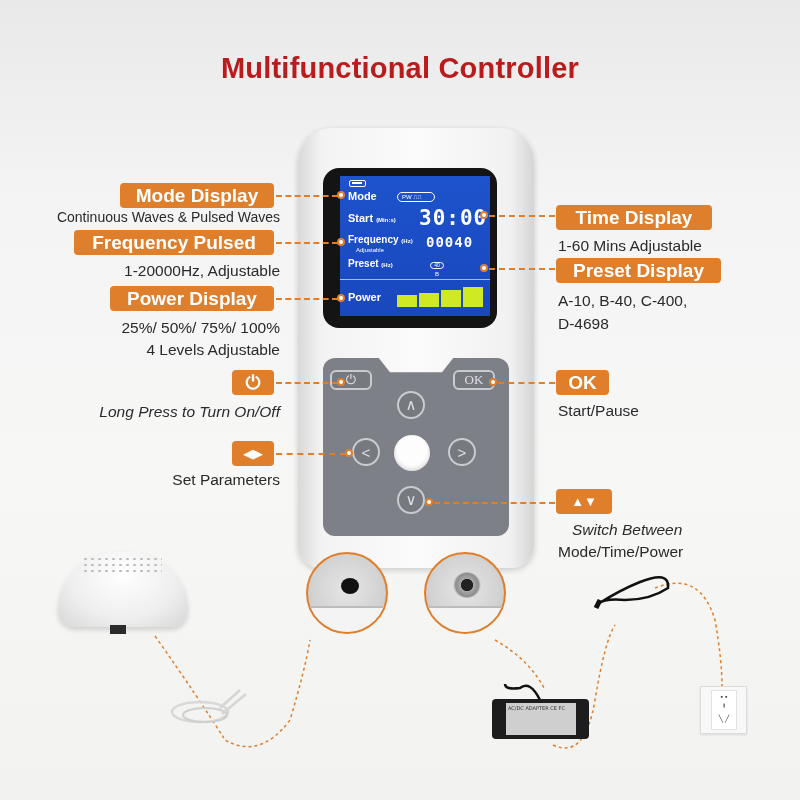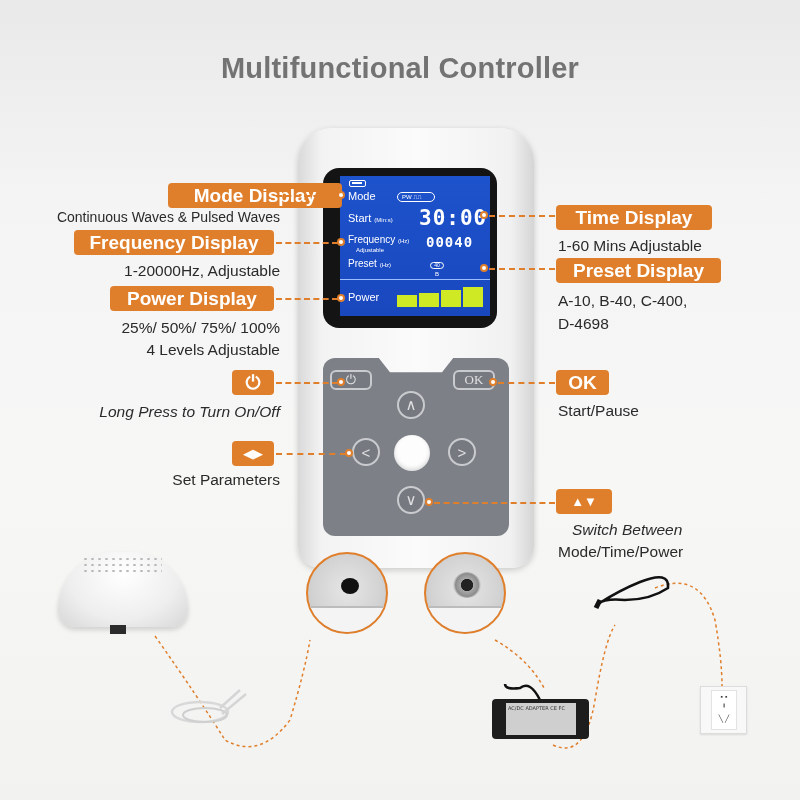--- a/index.html
+++ b/index.html
@@ -6,21 +6,21 @@
   html, body { width: 800px; height: 800px; overflow: hidden; }
   body {
     font-family: "Liberation Sans", "DejaVu Sans", sans-serif;
     background: linear-gradient(180deg, #e9e9e9 0%, #f4f4f4 25%, #f7f7f6 60%, #f2f2f1 100%);
     position: relative;
     color: #2a2a2a;
   }
   .abs { position: absolute; }
   .title {
     position: absolute; left: 0; top: 52px; width: 800px; text-align: center;
-    font-size: 29px; font-weight: bold; color: #737373; letter-spacing: 0.2px;
+    font-size: 29px; font-weight: bold; color: #b91c1c; letter-spacing: 0.2px;
   }
   .tag {
     position: absolute; background: #e07f2b; color: #fff; font-weight: bold;
     font-size: 19px; border-radius: 4px; height: 25px; line-height: 25px;
     text-align: center; white-space: nowrap;
   }
   .desc { position: absolute; font-size: 15.5px; color: #2a2a2a; white-space: nowrap; line-height: 22px; }
   .desc.r { text-align: right; }
   .dash { position: absolute; height: 0; border-top: 2px dashed #e07f2b; }
   .dot { position: absolute; width: 8px; height: 8px; border-radius: 50%; background: #fff; border: 2px solid #e07f2b; }
@@ -36,21 +36,21 @@
     position: absolute; left: 323px; top: 168px; width: 174px; height: 160px;
     background: #141414; border-radius: 16px;
   }
   .lcd {
     position: absolute; left: 340px; top: 176px; width: 150px; height: 140px;
     background: #1a4fc4; color: #fff; overflow: hidden;
     background: linear-gradient(180deg, #1d53cc 0%, #1947be 100%);
   }
   .lcd .battery { position: absolute; left: 9px; top: 4px; width: 17px; height: 7px; border: 1.5px solid #fff; border-radius: 2px; }
   .lcd .battery::after { content: ""; position: absolute; left: 2px; top: 1px; width: 10px; height: 2px; background: #fff; }
-  .lcd .lbl { position: absolute; font-size: 11px; color: #fff; }
+  .lcd .lbl { position: absolute; font-size: 11px; color: #fff; font-weight: bold; }
   .lcd .sub { position: absolute; font-size: 6px; color: #fff; }
   .lcd .big { position: absolute; font-family: "DejaVu Sans Mono", monospace; font-weight: bold; color: #fff; letter-spacing: 1px; }
   .pw-pill { position: absolute; left: 57px; top: 16px; width: 38px; height: 10px; border: 1.2px solid #fff; border-radius: 6px; font-size: 6px; line-height: 8px; padding-left: 4px; }
   .preset-pill { position: absolute; left: 90px; top: 86px; width: 14px; height: 7px; border: 1px solid #fff; border-radius: 4px; font-size: 5px; line-height: 5px; text-align: center; }
   .lcd .sep { position: absolute; left: 0; top: 103px; width: 150px; height: 1px; background: #9bbcff; }
   .bar { position: absolute; background: #cfe925; bottom: 9px; }
 
   
   .keypad {
     position: absolute; left: 323px; top: 358px; width: 186px; height: 178px;
@@ -134,26 +134,26 @@
     <span>&lt;</span>
   </div>
 <div class="center-btn"></div>
 <div class="kbtn round" style="left:448px;top:438px;">
     <span>&gt;</span>
   </div>
 <div class="kbtn round" style="left:397px;top:486px;">
     <span>∨</span>
   </div>
 
-<div class="tag" style="left:120px;top:183px;width:174px;margin-left:48px;">Mode Display</div>
+<div class="tag" style="left:120px;top:183px;width:154px;">Mode Display</div>
 <div class="dash" style="left:276px;top:195px;width:62px;"></div>
 <div class="dot" style="left:337px;top:191px;"></div>
 <div class="desc r" style="right:520px;top:206px;font-size:14px;">Continuous Waves &amp; Pulsed Waves</div>
 
-<div class="tag" style="left:74px;top:230px;width:200px;">Frequency Display</div>
+<div class="tag" style="left:74px;top:230px;width:200px;">Frequency Pulsed</div>
 <div class="dash" style="left:276px;top:242px;width:62px;"></div>
 <div class="dot" style="left:337px;top:238px;"></div>
 <div class="desc r" style="right:520px;top:260px;">1-20000Hz, Adjustable</div>
 
 <div class="tag" style="left:110px;top:286px;width:164px;">Power Display</div>
 <div class="dash" style="left:276px;top:298px;width:62px;"></div>
 <div class="dot" style="left:337px;top:294px;"></div>
 <div class="desc r" style="right:520px;top:317px;">25%/ 50%/ 75%/ 100%</div>
 <div class="desc r" style="right:520px;top:339px;">4 Levels Adjustable</div>
 

